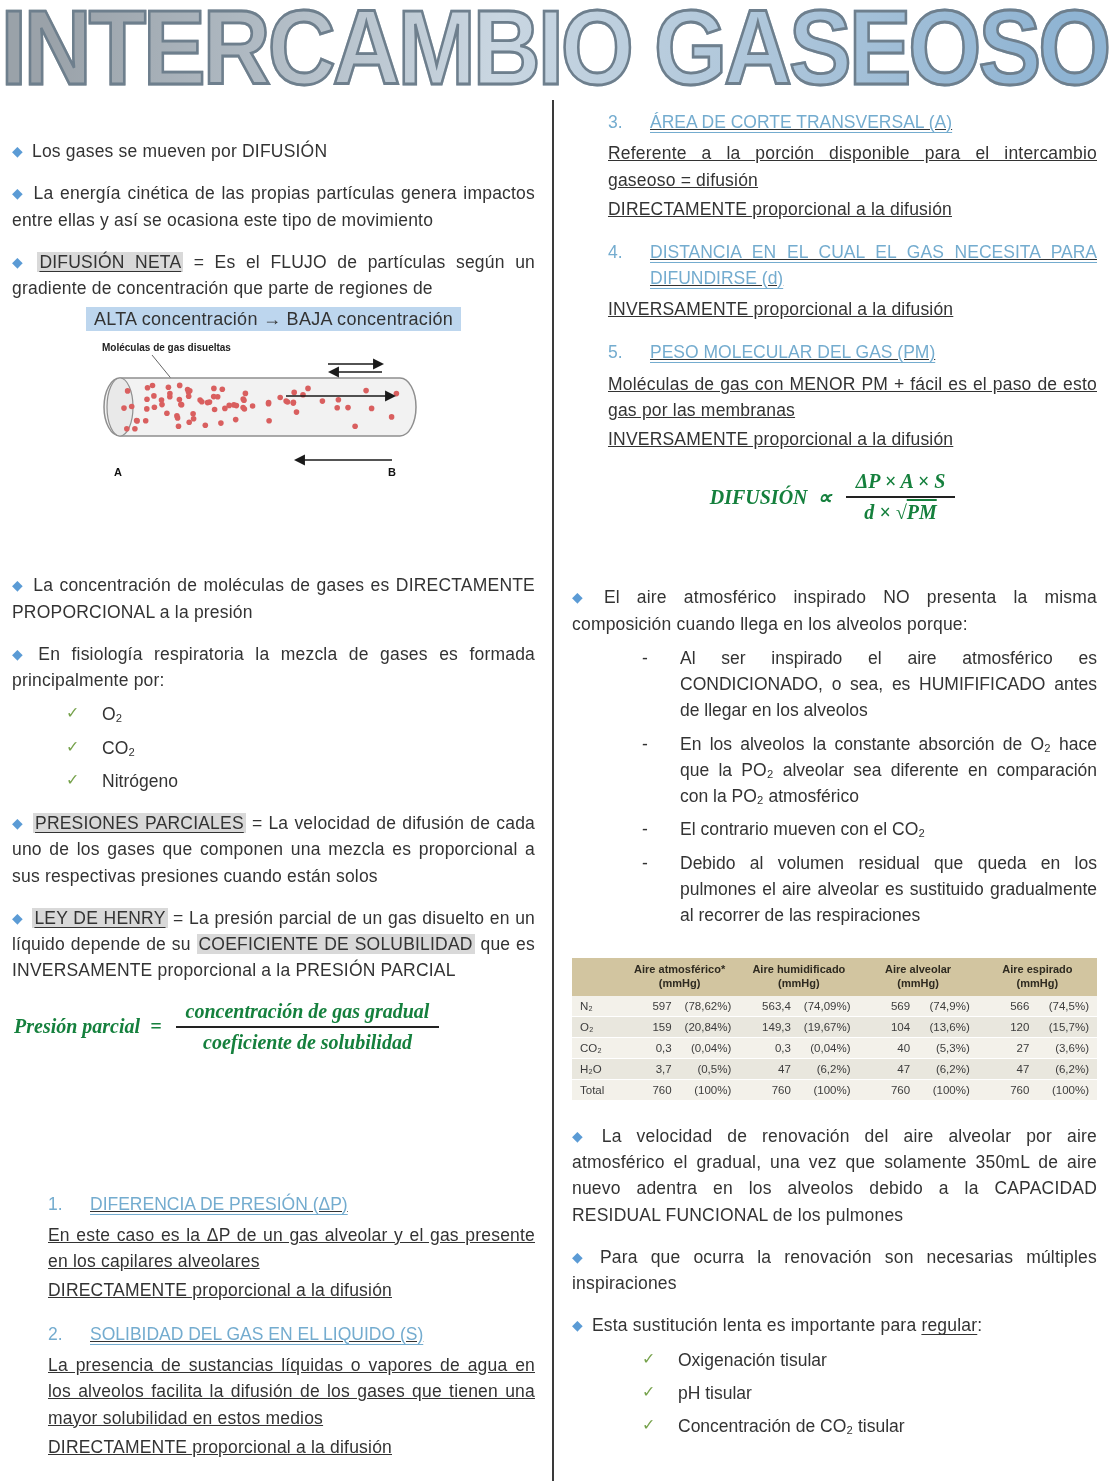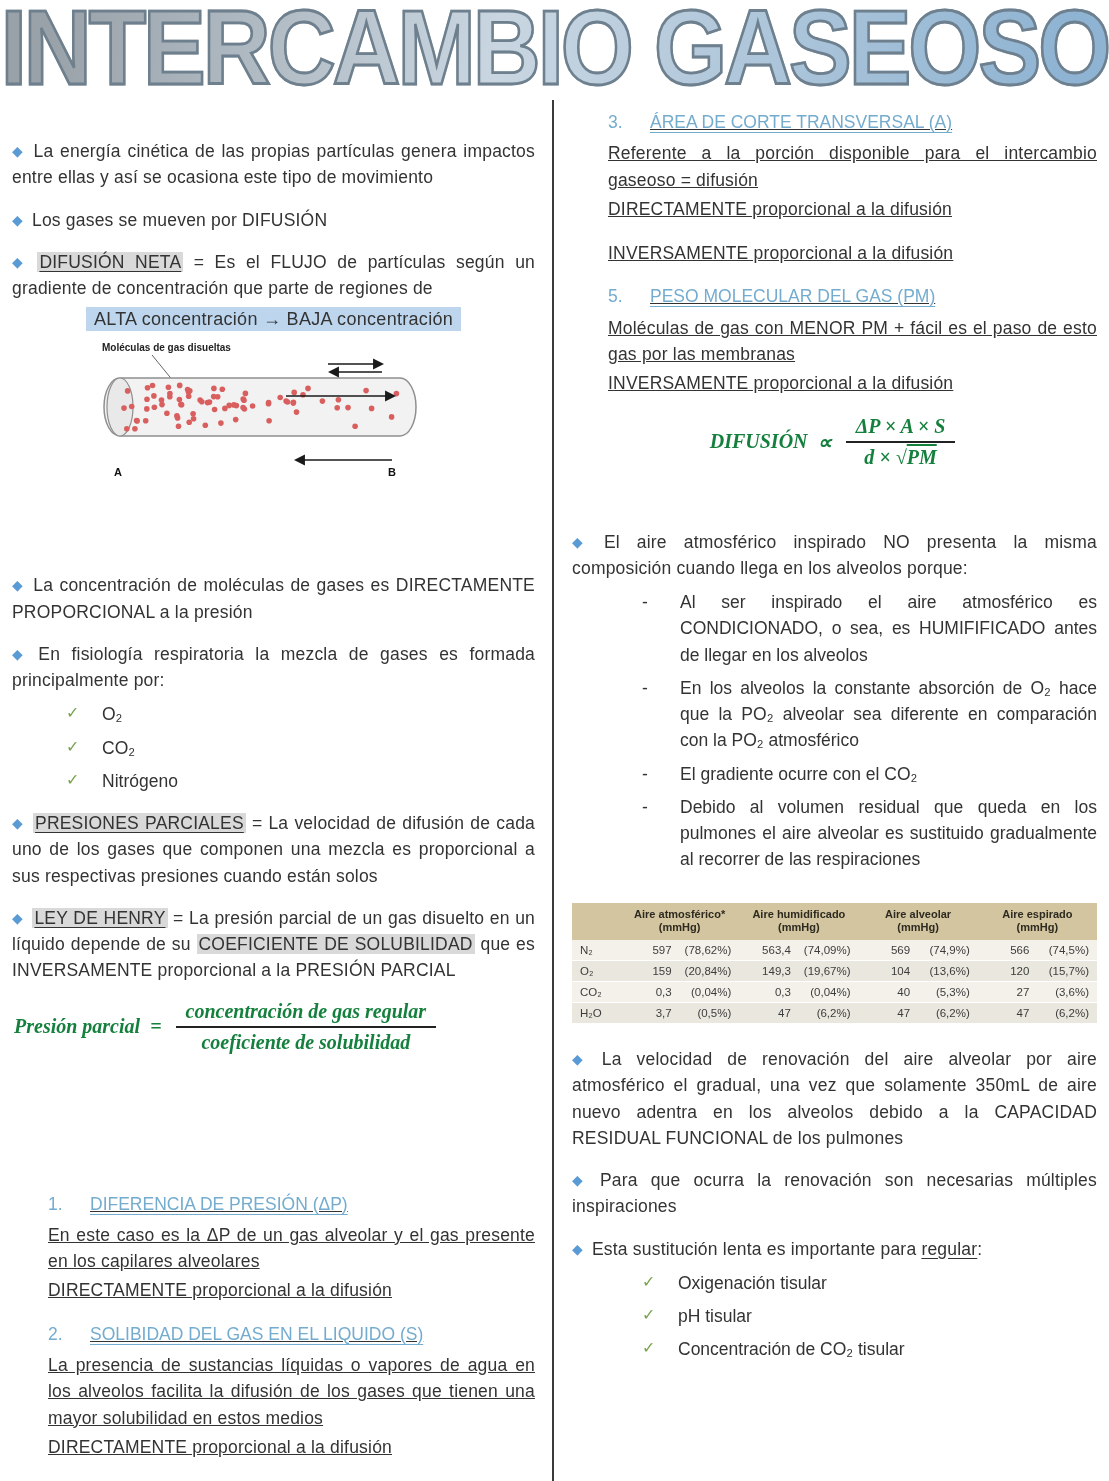--- a/index.html
+++ b/index.html
@@ -90,23 +90,23 @@
 <div class="page">
 
   <div class="title-band">
     <div class="title-text">INTERCAMBIO GASEOSO</div>
   </div>
 
   <div class="divider"></div>
 
   <div class="col col-left">
 
+    <p class="para"><span class="diamond">◆</span><span>Los gases se mueven por DIFUSIÓN</span></p>
+
     <p class="para"><span class="diamond">◆</span><span>La energía cinética de las propias partículas genera impactos entre ellas y así se ocasiona este tipo de movimiento</span></p>
-
-    <p class="para"><span class="diamond">◆</span><span>Los gases se mueven por DIFUSIÓN</span></p>
 
     <p class="para tight"><span class="diamond">◆</span><span class="hl-gray u">DIFUSIÓN NETA</span><span> = Es el FLUJO de partículas según un gradiente de concentración que parte de regiones de</span></p>
 
     <div class="grad-line-wrap"><span class="grad-line">ALTA concentración → BAJA concentración</span></div>
 
     <div class="diagram">
       <svg width="340" height="140" viewBox="0 0 340 140">
         <defs>
           <marker id="arrh" viewBox="0 0 10 10" refX="8" refY="5" markerWidth="7" markerHeight="7" orient="auto-start-reverse">
             <path d="M0,0 L10,5 L0,10 Z" fill="#1a1a1a"></path>
@@ -224,21 +224,21 @@
     </ul>
 
     <p class="para"><span class="diamond">◆</span><span class="hl-gray u">PRESIONES PARCIALES</span><span> = La velocidad de difusión de cada uno de los gases que componen una mezcla es proporcional a sus respectivas presiones cuando están solos</span></p>
 
     <p class="para"><span class="diamond">◆</span><span class="hl-gray u">LEY DE HENRY</span><span> = La presión parcial de un gas disuelto en un líquido depende de su </span><span class="hl-gray">COEFICIENTE DE SOLUBILIDAD</span><span> que es INVERSAMENTE proporcional a la PRESIÓN PARCIAL</span></p>
 
     <div class="formula formula-henry">
       <span>Presión parcial</span>
       <span class="f-op">=</span>
       <span class="frac">
-        <span class="fr-num">concentración de gas regular</span>
+        <span class="fr-num">concentración de gas gradual</span>
         <span class="fr-den">coeficiente de solubilidad</span>
       </span>
     </div>
 
     <div class="num-item">
       <div class="num-head"><span class="n">1.</span><span class="ht">DIFERENCIA DE PRESIÓN (ΔP)</span></div>
       <p class="para body">En este caso es la ΔP de un gas alveolar y el gas presente en los capilares alveolares</p>
       <p class="para note">DIRECTAMENTE proporcional a la difusión</p>
     </div>
 
@@ -252,20 +252,21 @@
 
   <div class="col col-right">
 
     <div class="num-item">
       <div class="num-head"><span class="n">3.</span><span class="ht">ÁREA DE CORTE TRANSVERSAL (A)</span></div>
       <p class="para body">Referente a la porción disponible para el intercambio gaseoso = difusión</p>
       <p class="para note">DIRECTAMENTE proporcional a la difusión</p>
     </div>
 
     <div class="num-item">
+      <div class="num-head"><span class="n">4.</span><span class="ht">DISTANCIA EN EL CUAL EL GAS NECESITA PARA DIFUNDIRSE (d)</span></div>
       <p class="para note">INVERSAMENTE proporcional a la difusión</p>
     </div>
 
     <div class="num-item">
       <div class="num-head"><span class="n">5.</span><span class="ht">PESO MOLECULAR DEL GAS (PM)</span></div>
       <p class="para body">Moléculas de gas con MENOR PM + fácil es el paso de esto gas por las membranas</p>
       <p class="para note">INVERSAMENTE proporcional a la difusión</p>
     </div>
 
     <div class="formula formula-diff">
@@ -283,21 +284,21 @@
       <li class="dash-item">
           <span class="dash-icon">-</span>
           <span class="li-text">Al ser inspirado el aire atmosférico es CONDICIONADO, o sea, es HUMIFIFICADO antes de llegar en los alveolos</span>
         </li>
       <li class="dash-item">
           <span class="dash-icon">-</span>
           <span class="li-text">En los alveolos la constante absorción de O₂ hace que la PO₂ alveolar sea diferente en comparación con la PO₂ atmosférico</span>
         </li>
       <li class="dash-item">
           <span class="dash-icon">-</span>
-          <span class="li-text">El gradiente ocurre con el CO₂</span>
+          <span class="li-text">El contrario mueven con el CO₂</span>
         </li>
       <li class="dash-item">
           <span class="dash-icon">-</span>
           <span class="li-text">Debido al volumen residual que queda en los pulmones el aire alveolar es sustituido gradualmente al recorrer de las respiraciones</span>
         </li>
     </ul>
 
     <table class="airtable">
       <colgroup>
         <col class="c-lbl">
@@ -361,20 +362,31 @@
           <td class="rowlabel">H₂O</td>
           <td>3,7</td>
             <td>(0,5%)</td>
           <td>47</td>
             <td>(6,2%)</td>
           <td>47</td>
             <td>(6,2%)</td>
           <td>47</td>
             <td>(6,2%)</td>
         </tr>
+        <tr>
+          <td class="rowlabel">Total</td>
+          <td>760</td>
+            <td>(100%)</td>
+          <td>760</td>
+            <td>(100%)</td>
+          <td>760</td>
+            <td>(100%)</td>
+          <td>760</td>
+            <td>(100%)</td>
+        </tr>
       </tbody>
     </table>
 
     <p class="para"><span class="diamond">◆</span><span>La velocidad de renovación del aire alveolar por aire atmosférico el gradual, una vez que solamente 350mL de aire nuevo adentra en los alveolos debido a la CAPACIDAD RESIDUAL FUNCIONAL de los pulmones</span></p>
 
     <p class="para"><span class="diamond">◆</span><span>Para que ocurra la renovación son necesarias múltiples inspiraciones</span></p>
 
     <p class="para tight"><span class="diamond">◆</span><span>Esta sustitución lenta es importante para </span><span class="u">regular</span><span>:</span></p>
 
     <ul class="plain right-checks">

